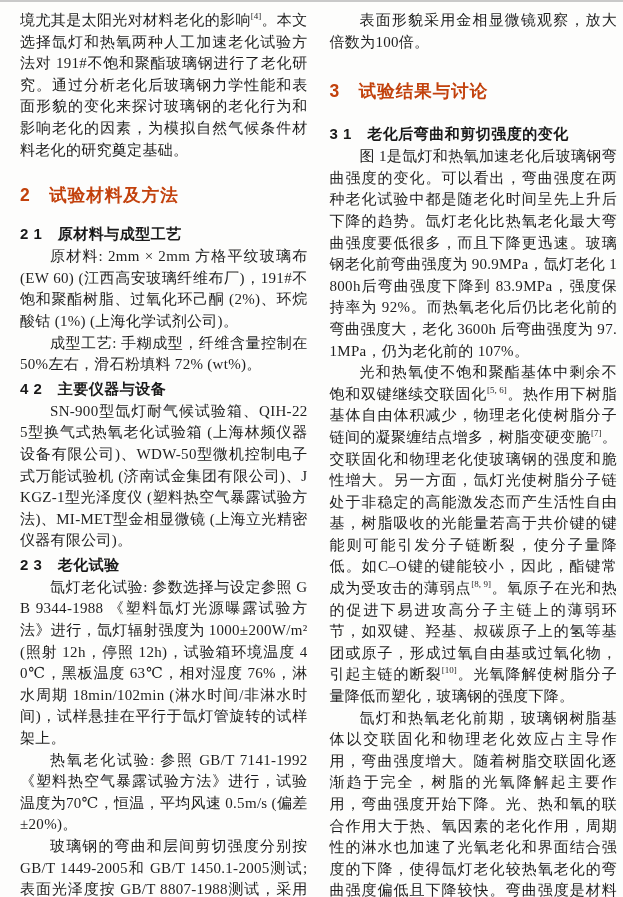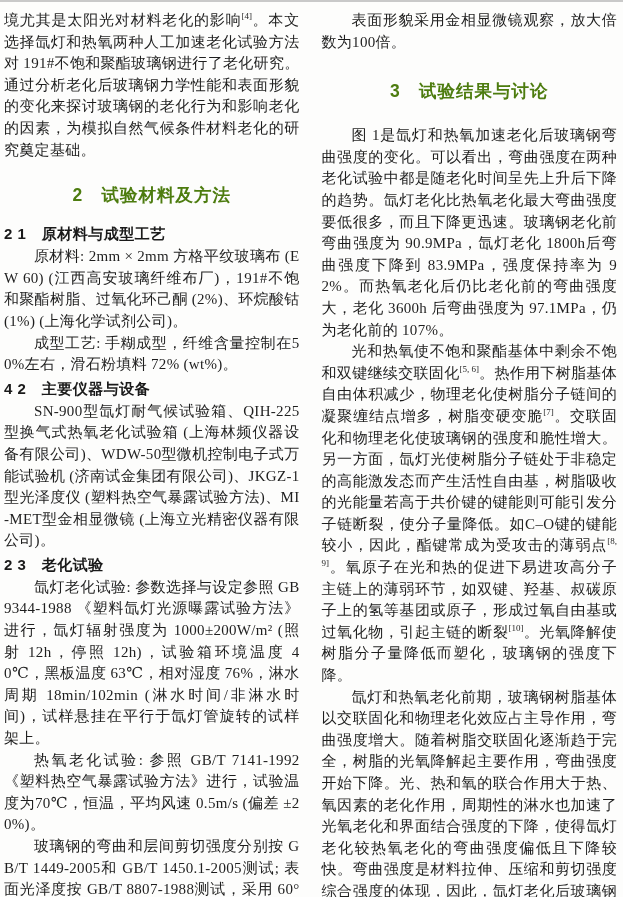--- a/index.html
+++ b/index.html
@@ -9,21 +9,21 @@
   }
   .page {
     position: relative;
     width: 623px;
     height: 897px;
     box-sizing: border-box;
     background: #fdfdfc;
     color: #1e1e1e;
     overflow: hidden;
     border-top: 2px solid #c9c9c9;
-    padding: 8px 6px 0 4px;
+    padding: 8px 6px 0 20px;
     font-family: "Liberation Serif", "DejaVu Serif", serif;
   }
   .columns {
     display: flex;
     flex-direction: row;
     gap: 22px;
     width: 100%;
     height: 100%;
   }
   .col {
@@ -45,22 +45,21 @@
     line-height: 0;
     letter-spacing: 0;
     vertical-align: super;
   }
   h2.sec {
     margin: 22px 0 18px 0;
     font-family: "Liberation Sans", "DejaVu Sans", sans-serif;
     font-size: 17.5px;
     font-weight: bold;
     letter-spacing: 1px;
-    color: #4d7c0f;
-    text-align: center;
+    color: #c2410c;
   }
   h3.subsec {
     margin: 4px 0 2px 0;
     font-family: "Liberation Sans", "DejaVu Sans", sans-serif;
     font-size: 15px;
     font-weight: bold;
     letter-spacing: 0.5px;
     color: #1a1a1a;
   }
   .col-right h2.sec { margin-top: 26px; margin-bottom: 22px; }
@@ -89,19 +88,20 @@
 
       <p class="body indent">玻璃钢的弯曲和层间剪切强度分别按 GB/T 1449-2005和 GB/T 1450.1-2005测试; 表面光泽度按 GB/T 8807-1988测试，采用 60°入射角，测得光泽度后换成失光率。</p>
 
     </div>
 
     <div class="col col-right">
       <p class="body indent">表面形貌采用金相显微镜观察，放大倍数为100倍。</p>
 
       <h2 class="sec">3　试验结果与讨论</h2>
 
+      <h3 class="subsec">3 1　老化后弯曲和剪切强度的变化</h3>
       <p class="body indent">图 1是氙灯和热氧加速老化后玻璃钢弯曲强度的变化。可以看出，弯曲强度在两种老化试验中都是随老化时间呈先上升后下降的趋势。氙灯老化比热氧老化最大弯曲强度要低很多，而且下降更迅速。玻璃钢老化前弯曲强度为 90.9MPa，氙灯老化 1800h后弯曲强度下降到 83.9MPa，强度保持率为 92%。而热氧老化后仍比老化前的弯曲强度大，老化 3600h 后弯曲强度为 97.1MPa，仍为老化前的 107%。</p>
       <p class="body indent"><span>光和热氧使不饱和聚酯基体中剩余不饱和双键继续交联固化</span><sup class="ref">[5, 6]</sup><span>。热作用下树脂基体自由体积减少，物理老化使树脂分子链间的凝聚缠结点增多，树脂变硬变脆</span><sup class="ref">[7]</sup><span>。交联固化和物理老化使玻璃钢的强度和脆性增大。另一方面，氙灯光使树脂分子链处于非稳定的高能激发态而产生活性自由基，树脂吸收的光能量若高于共价键的键能则可能引发分子链断裂，使分子量降低。如C–O键的键能较小，因此，酯键常成为受攻击的薄弱点</span><sup class="ref">[8, 9]</sup><span>。氧原子在光和热的促进下易进攻高分子主链上的薄弱环节，如双键、羟基、叔碳原子上的氢等基团或原子，形成过氧自由基或过氧化物，引起主链的断裂</span><sup class="ref">[10]</sup><span>。光氧降解使树脂分子量降低而塑化，玻璃钢的强度下降。</span></p>
       <p class="body indent">氙灯和热氧老化前期，玻璃钢树脂基体以交联固化和物理老化效应占主导作用，弯曲强度增大。随着树脂交联固化逐渐趋于完全，树脂的光氧降解起主要作用，弯曲强度开始下降。光、热和氧的联合作用大于热、氧因素的老化作用，周期性的淋水也加速了光氧老化和界面结合强度的下降，使得氙灯老化较热氧老化的弯曲强度偏低且下降较快。弯曲强度是材料拉伸、压缩和剪切强度综合强度的体现，因此，氙灯老化后玻璃钢的整体强度下降了。氙灯老化过程中玻璃钢表面裂纹逐渐变大并转化成裂缝 (图 3)，当裂纹尺寸达到一定临界值时可能诱发应力开裂而导致弯曲强度降低，氙灯老化 1080h后弯曲强度开始迅</p>
     </div>
 
   </div>
 </div>
 
 </body></html>

